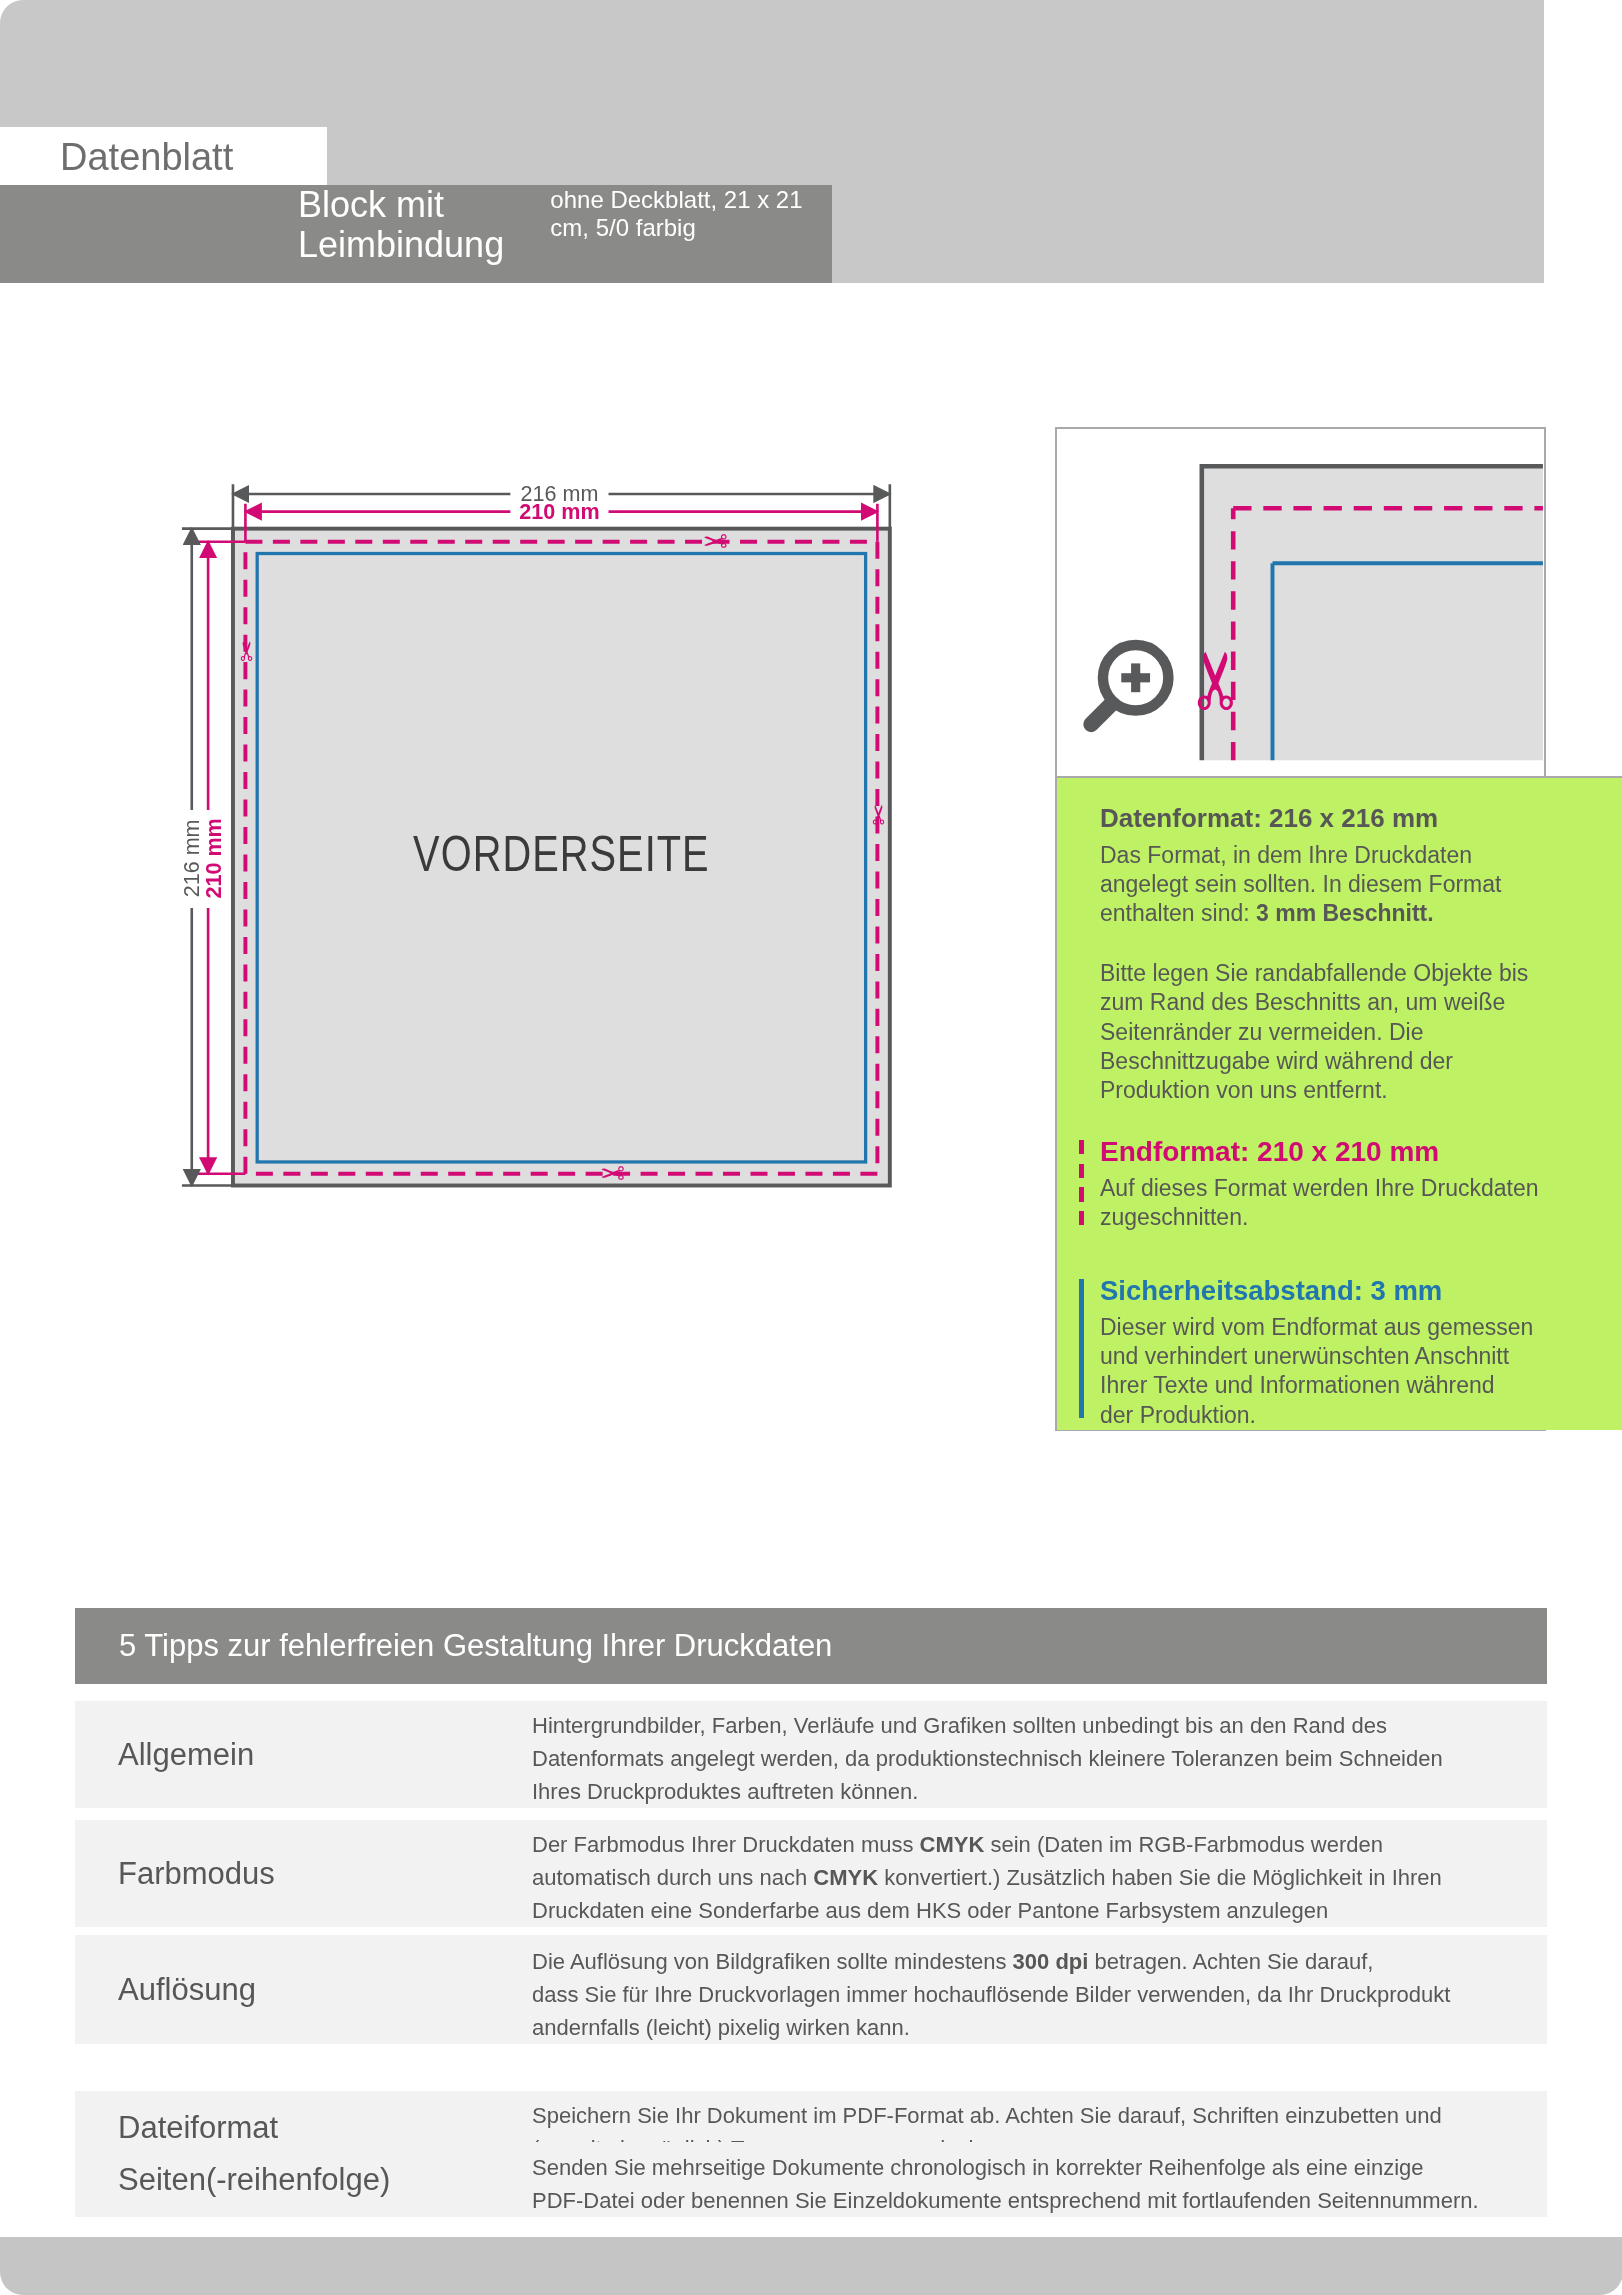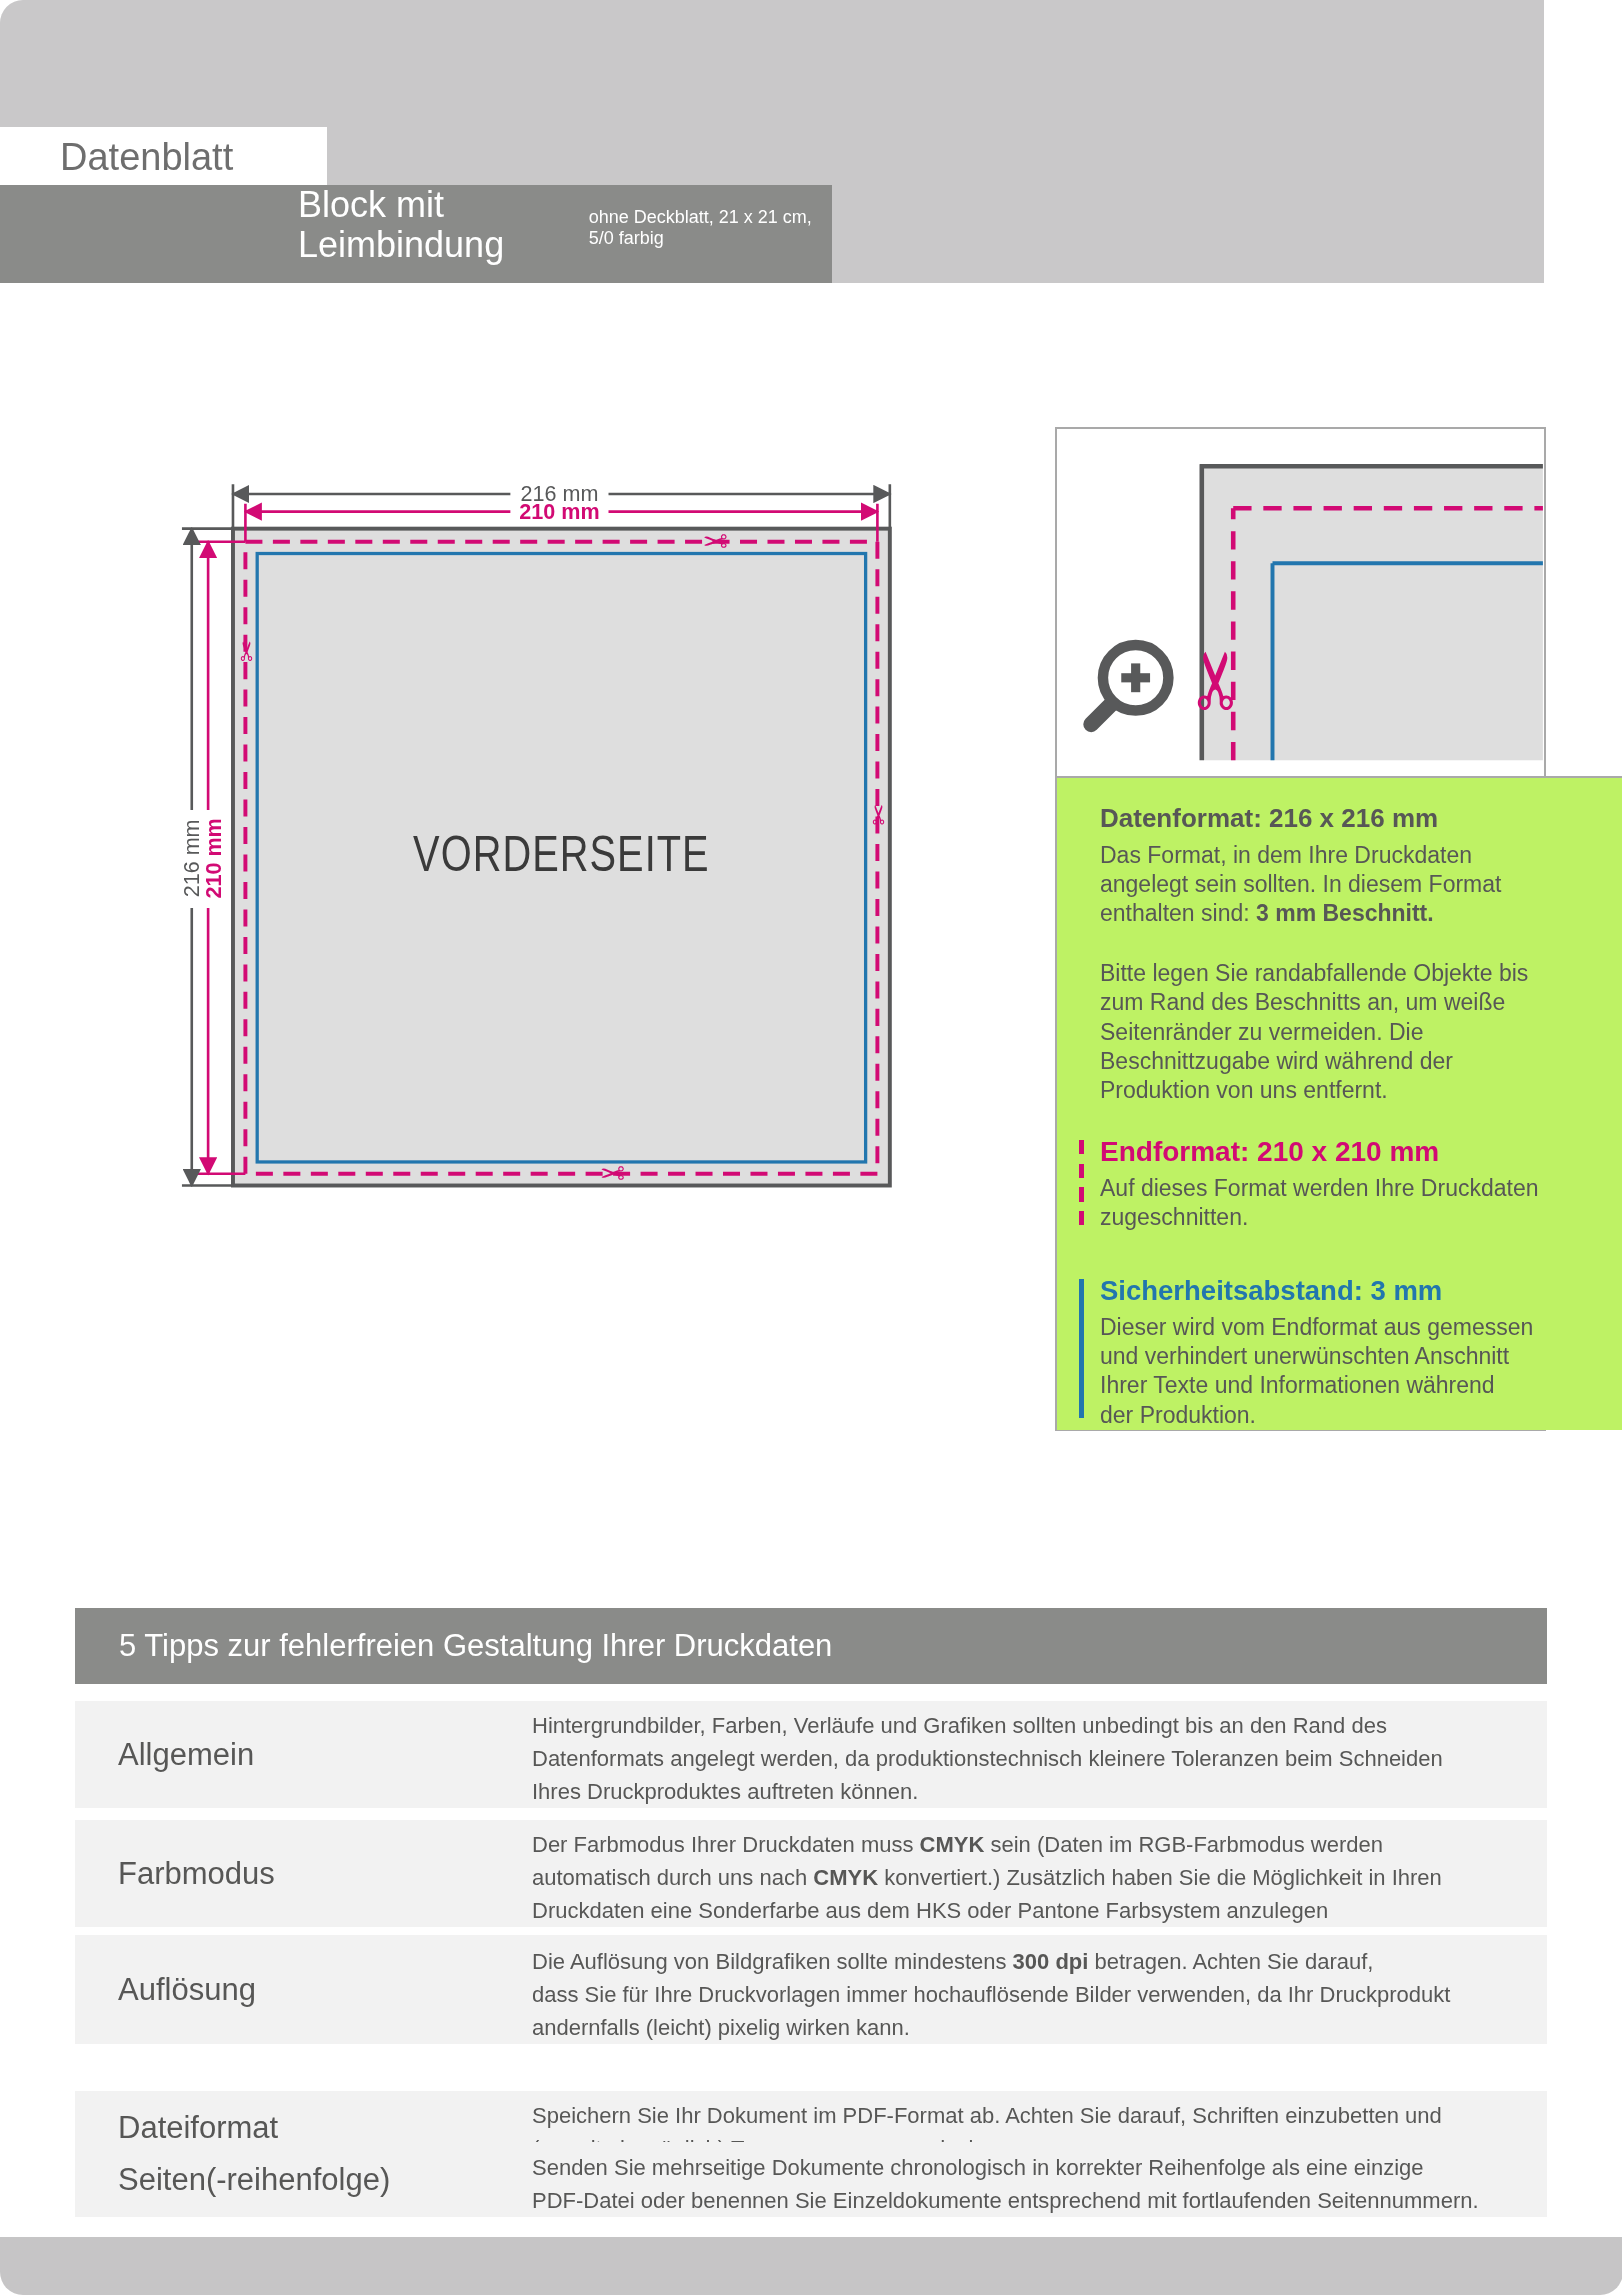--- a/index.html
+++ b/index.html
@@ -7,21 +7,21 @@
         font-family:"Liberation Sans",sans-serif;color:#575756;border-radius:23px;}
   .abs{position:absolute;}
 
   
   .top-gray{left:0;top:0;width:1544px;height:283px;background:#c9c8c9;}
   .datenblatt-box{left:0;top:127px;width:327px;height:59px;background:#ffffff;}
   .datenblatt-box span{display:block;padding-left:60px;line-height:60px;font-size:38px;color:#6e6e6e;}
   .titlebar{left:0;top:185px;width:832px;height:98px;background:#8a8b89;display:flex;
             flex-direction:row;justify-content:center;padding-left:298px;box-sizing:border-box;}
   .titlebar .t1{font-size:36px;color:#ffffff;line-height:1.1;}
-  .titlebar .t2{font-size:18px;color:#ffffff;margin-top:22px;}
+  .titlebar .t2{font-size:24px;color:#ffffff;margin-top:1px;}
 
   
   .diagram{left:157px;top:458px;width:746px;height:772px;overflow:visible;}
   .sc{font-family:"DejaVu Sans",sans-serif;}
 
   
   .infobox{left:1055px;top:427px;width:491px;height:1004px;background:#ffffff;
            border:2.6px solid #a9a9a9;box-sizing:border-box;}
   .detail-svg{position:absolute;left:0;top:0;width:486px;height:347px;}
   .infopanel{position:absolute;left:0;top:347px;width:560px;height:652px;background:#bef264;

